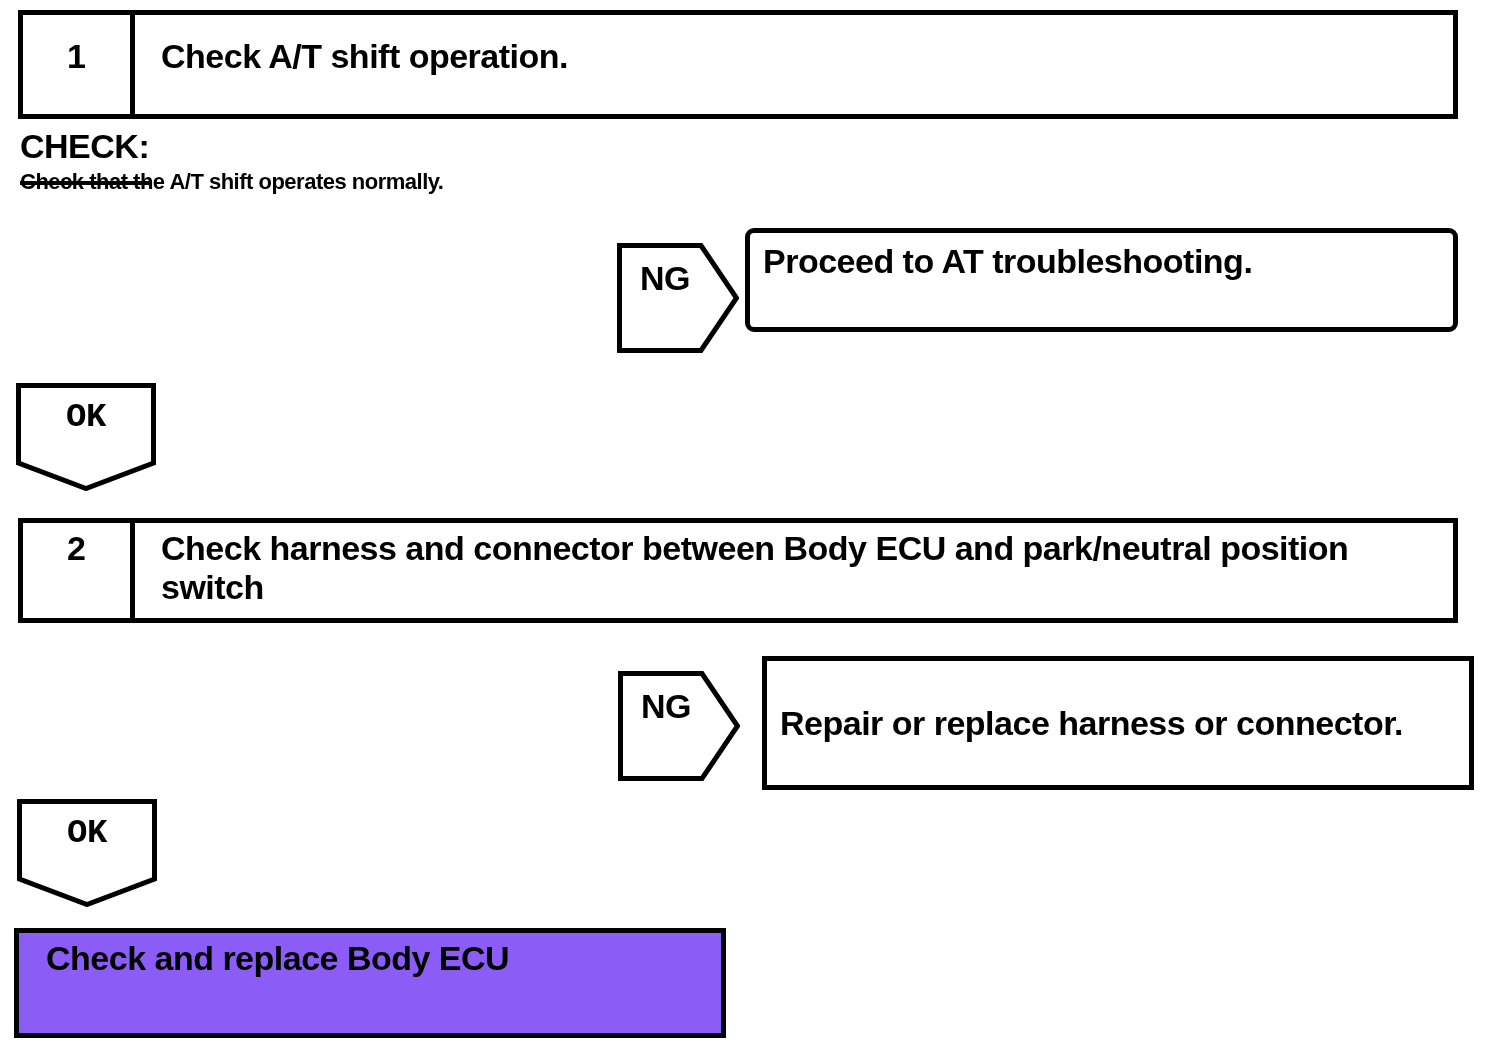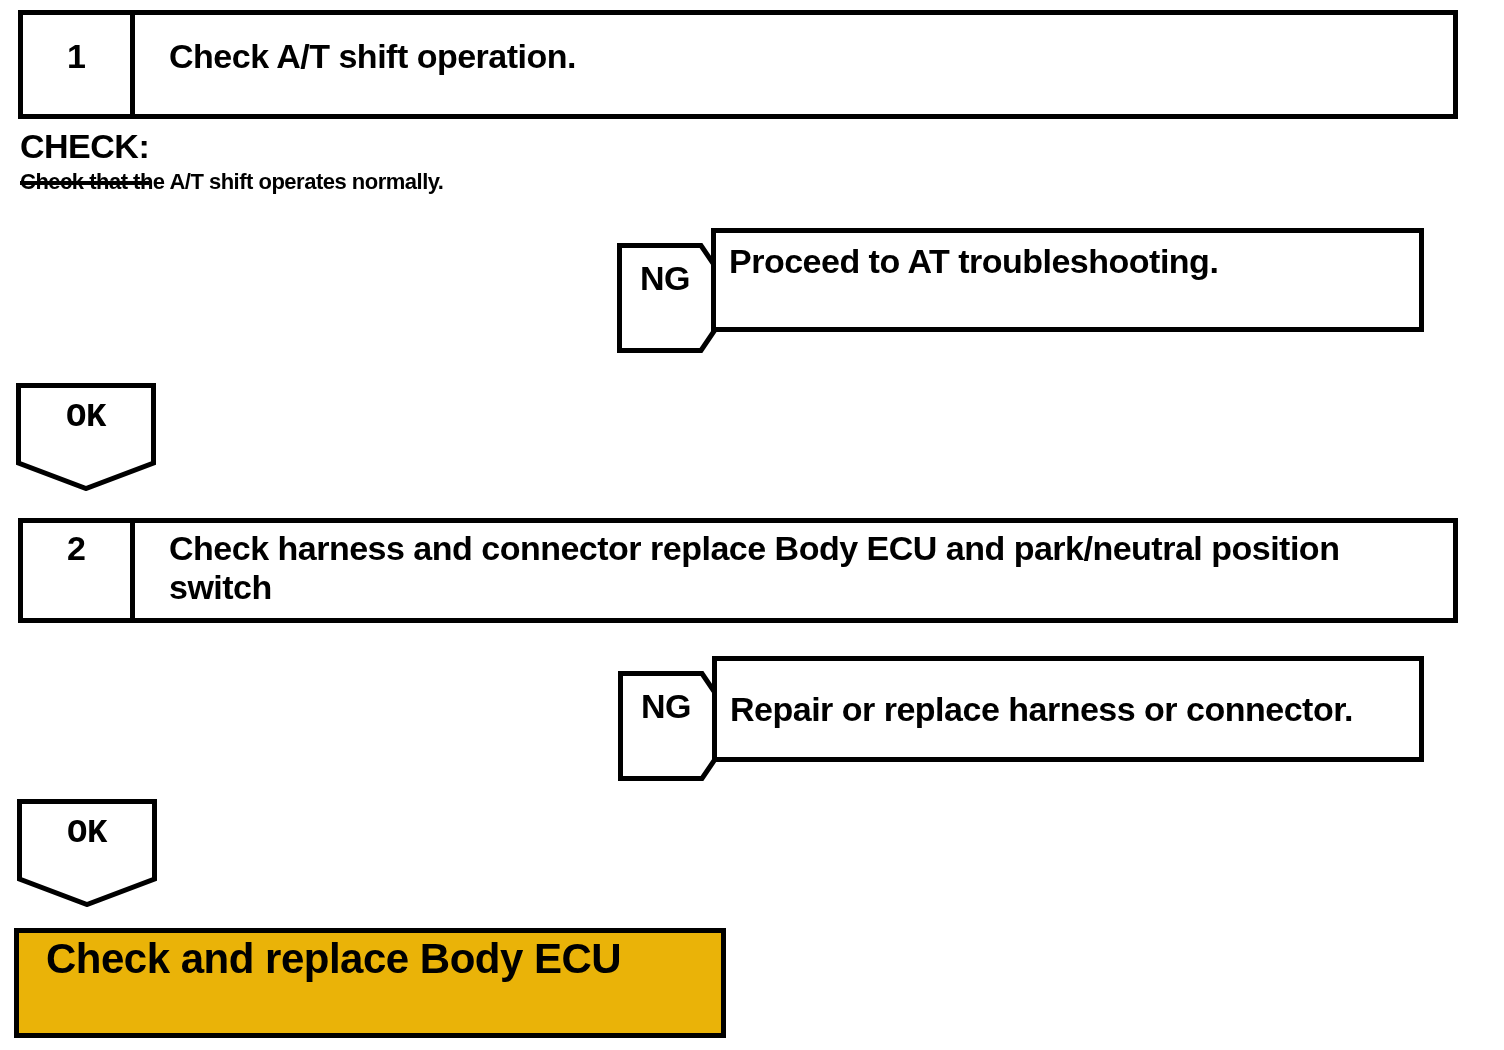--- a/index.html
+++ b/index.html
@@ -33,21 +33,20 @@
     line-height: 39px;
   }
   .title-cell {
     flex: 1;
     display: flex;
     align-items: flex-start;
     padding-left: 26px;
     font-size: 34px;
     line-height: 39px;
     letter-spacing: -0.5px;
-    margin-left: 8px;
   }
   .step-box.pt-lg .num-cell, .step-box.pt-lg .title-cell { padding-top: 22px; }
   .step-box.pt-sm .num-cell, .step-box.pt-sm .title-cell { padding-top: 6px; }
 
   .check-heading {
     display: inline-block;
     font-size: 34px;
     line-height: 39px;
     letter-spacing: -0.5px;
     border-bottom: 4px solid #000;
@@ -82,22 +81,22 @@
     letter-spacing: -0.5px;
     padding: 9px 12px 0 13px;
   }
   .result-box.v-center {
     display: flex;
     align-items: center;
     padding-top: 0;
   }
   .final-box {
     border: 5px solid #000;
-    background: #eab308;
-    font-size: 42px;
+    background: #8b5cf6;
+    font-size: 34px;
     line-height: 39px;
     letter-spacing: -0.5px;
     padding: 6px 12px 0 27px;
   }
 </style>
 </head>
 <body>
 
 <div class="page">
 
@@ -115,48 +114,48 @@
   </div>
   <div class="abs check-instruction" style="left:20px; top:162px;">Check that the A/T shift operates normally.</div>
 
   <div class="connector" style="left:617px; top:227px; width:122px; height:110px;">
     <svg width="122" height="110" viewBox="0 0 122 110">
       <polygon points="2.5,2.5 84,2.5 119.5,55 84,107.5 2.5,107.5" fill="#ffffff" stroke="#000000" stroke-width="5"></polygon>
     </svg>
     <span class="lbl ng-lbl">NG</span>
   </div>
 
-  <div class="abs result-box" style="left:711px; top:228px; width:713px; height:104px;">
+  <div class="abs result-box" style="left:745px; top:228px; width:713px; height:104px;border-radius:9px;">
     <span>Proceed to AT troubleshooting.</span>
   </div>
 
   <div class="connector" style="left:16px; top:367px; width:140px; height:108px;">
     <svg width="140" height="108" viewBox="0 0 140 108">
       <polygon points="2.5,2.5 137.5,2.5 137.5,80 70,105.5 2.5,80" fill="#ffffff" stroke="#000000" stroke-width="5"></polygon>
     </svg>
     <span class="lbl ok-lbl">OK</span>
   </div>
 
   <section class="abs step-box pt-sm" style="left:18px; top:518px; width:1440px; height:105px;">
     <div class="num-cell">
       <span>2</span>
     </div>
     <div class="title-cell">
-      <span style="max-width:1230px;">Check harness and connector replace Body ECU and park/neutral position switch</span>
+      <span style="max-width:1230px;">Check harness and connector between Body ECU and park/neutral position switch</span>
     </div>
   </section>
 
   <div class="connector" style="left:618px; top:655px; width:122px; height:110px;">
     <svg width="122" height="110" viewBox="0 0 122 110">
       <polygon points="2.5,2.5 84,2.5 119.5,55 84,107.5 2.5,107.5" fill="#ffffff" stroke="#000000" stroke-width="5"></polygon>
     </svg>
     <span class="lbl ng-lbl">NG</span>
   </div>
 
-  <div class="abs result-box v-center" style="left:712px; top:656px; width:712px; height:106px;align-items:center;">
+  <div class="abs result-box v-center" style="left:762px; top:656px; width:712px; height:134px;align-items:center;">
     <span>Repair or replace harness or connector.</span>
   </div>
 
   <div class="connector" style="left:17px; top:783px; width:140px; height:108px;">
     <svg width="140" height="108" viewBox="0 0 140 108">
       <polygon points="2.5,2.5 137.5,2.5 137.5,80 70,105.5 2.5,80" fill="#ffffff" stroke="#000000" stroke-width="5"></polygon>
     </svg>
     <span class="lbl ok-lbl">OK</span>
   </div>
 

